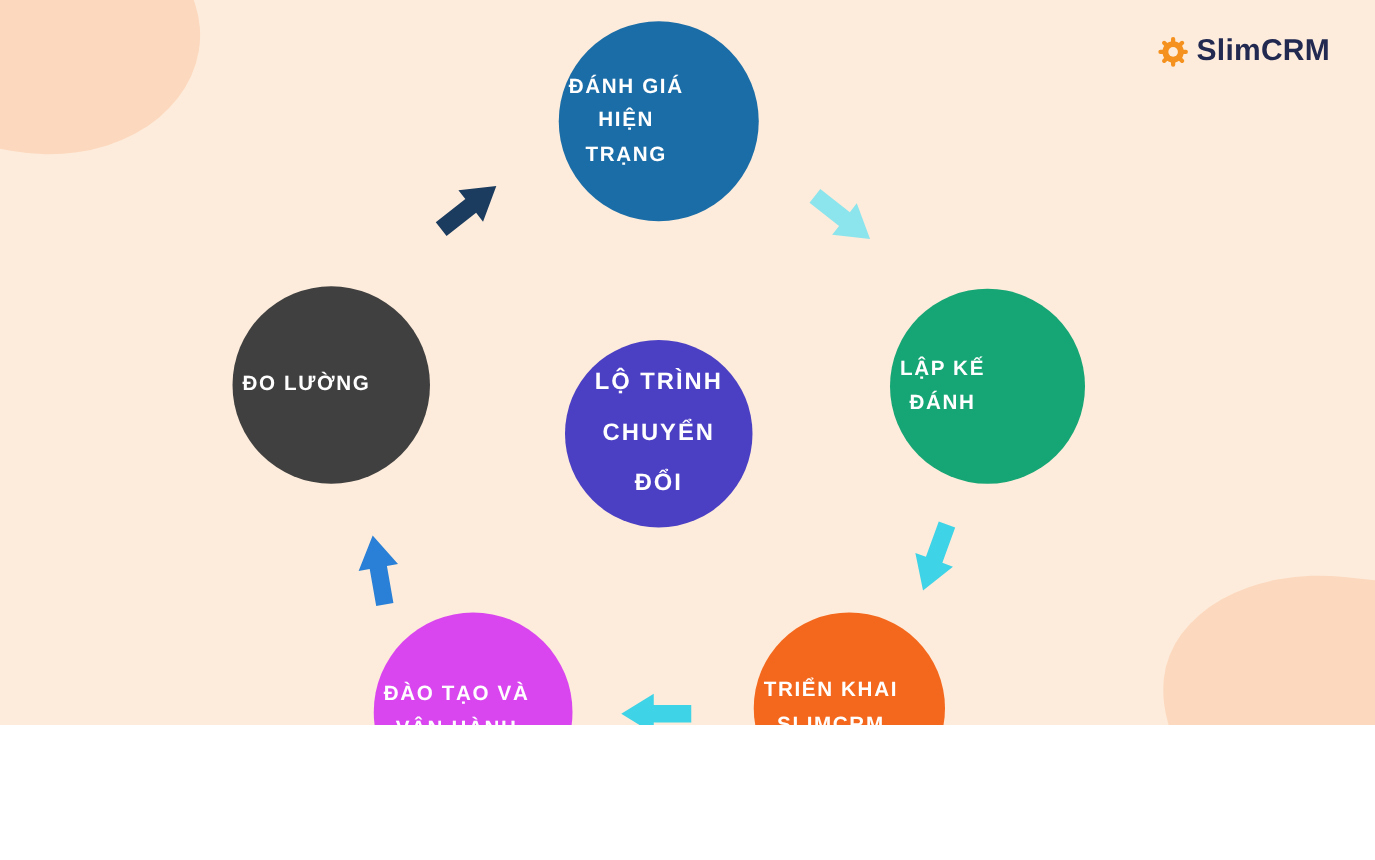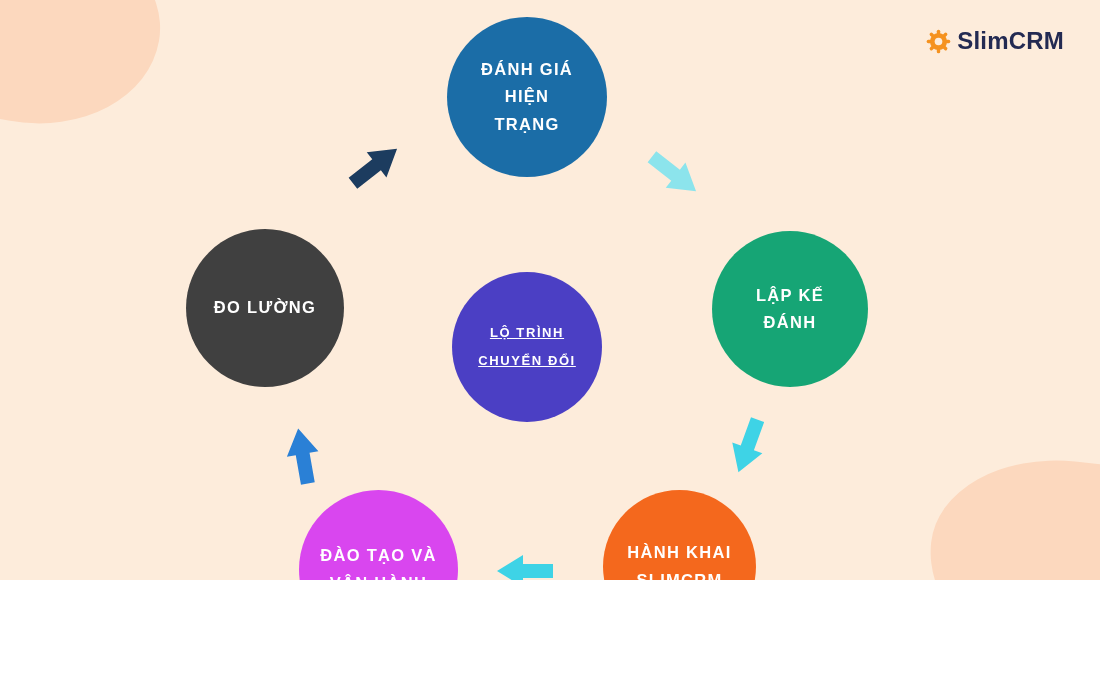--- a/index.html
+++ b/index.html
@@ -31,36 +31,36 @@
     position: absolute; top: 27px; right: 36px;
     display: flex; align-items: center; gap: 5px;
   }
   .logo-text { font-size: 24px; color: #232a52; letter-spacing: .2px; }
   .logo-text .slim { font-weight: 600; }
   .logo-text .crm  { font-weight: 800; }
 
   
   .node {
     position: absolute; border-radius: 50%;
-    display: flex; align-items: center; justify-content: center;
+    display: flex; align-items: center; 
     text-align: center;
   }
   .node-label {
     white-space: pre-line;
     color: #ffffff; font-weight: bold;
     font-size: 16.5px; letter-spacing: 1.3px; line-height: 1.65;
     padding: 0 8px;
   }
   .node-top    { left: 447px; top: 17px;  width: 160px; height: 160px; }
   .node-right  { left: 712px; top: 231px; width: 156px; height: 156px; }
   .node-bright { left: 603px; top: 490px; width: 153px; height: 153px; }
   .node-bleft  { left: 299px; top: 490px; width: 159px; height: 159px; }
   .node-left   { left: 186px; top: 229px; width: 158px; height: 158px; }
   .node-center { left: 452px; top: 272px; width: 150px; height: 150px; }
-  .node-center .node-label { font-size: 13px; line-height: 2.15; letter-spacing: 1.6px; text-decoration: underline; }
+  .node-center .node-label { font-size: 19px; line-height: 2.15; letter-spacing: 1.6px; }
 
   
   .arrow { position: absolute; width: 60px; height: 40px; }
   .arrow svg { display: block; width: 100%; height: 100%; }
   .arrow-1 { left: 644px; top: 154px; transform: rotate(38deg); }
   .arrow-2 { left: 718px; top: 426px; transform: rotate(110deg); }
   .arrow-3 { left: 495px; top: 551px; transform: rotate(180deg); }
   .arrow-4 { left: 273px; top: 436px; transform: rotate(-100deg); }
   .arrow-5 { left: 345px; top: 146px; transform: rotate(-38deg); }
 </style>
@@ -93,21 +93,21 @@
 HIỆN
 TRẠNG</div>
   </div>
 
   <div class="node node-right" style="background-color: rgb(22, 165, 117);">
     <div class="node-label">LẬP KẾ
 ĐÁNH</div>
   </div>
 
   <div class="node node-bright" style="background-color: rgb(244, 104, 29);">
-    <div class="node-label">HÀNH KHAI
+    <div class="node-label">TRIỂN KHAI
 SLIMCRM</div>
   </div>
 
   <div class="node node-bleft" style="background-color: #d946ef;">
     <div class="node-label">ĐÀO TẠO VÀ
 VẬN HÀNH</div>
   </div>
 
   <div class="node node-left" style="background-color: #404040;">
     <div class="node-label">ĐO LƯỜNG</div>

